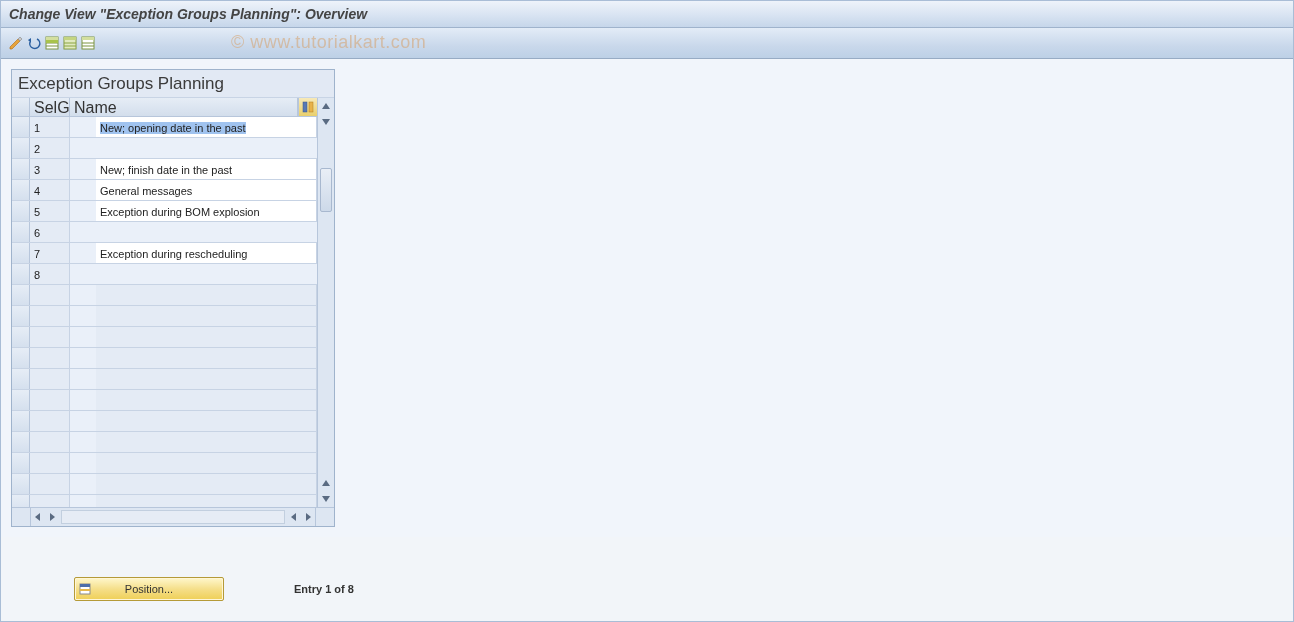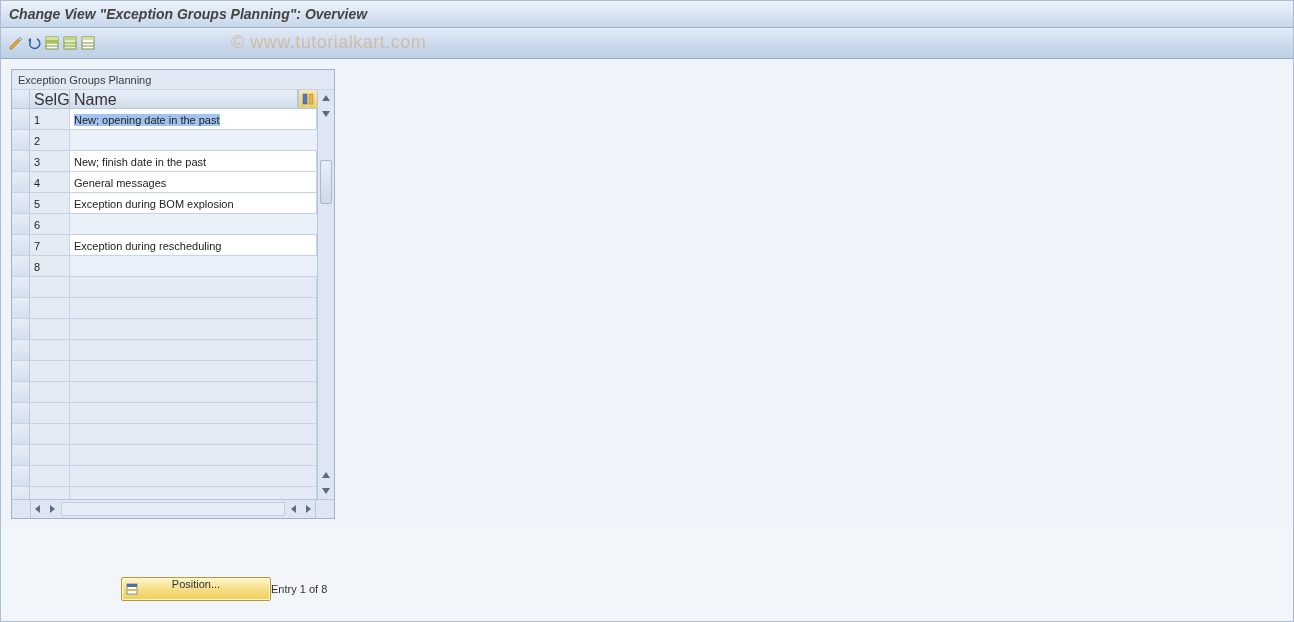--- a/index.html
+++ b/index.html
@@ -73,21 +73,21 @@
 
   
   .panel {
     width: 322px;
     border: 1px solid #9fb3cc;
     background: #eaf0f9;
     box-shadow: inset 0 0 0 1px #fff;
   }
   .panel-title {
     padding: 4px 6px 3px 6px;
-    font-size: 11px;
+    font-size: 17px;
     color: #3b3b3b;
     background: #e2e9f4;
     border-bottom: 1px solid #c8d4e5;
   }
   .grid-wrap {
     display: flex;
     position: relative;
   }
   .grid-main {
     flex: 1;
@@ -138,21 +138,21 @@
     box-sizing: border-box;
     display:flex;
     align-items:center;
   }
   .cell.mark {
     width: 18px;
     background: linear-gradient(#e6edf6,#d5e0ee);
     border-right: 1px solid #b7c6db;
   }
   .cell.sel  { width: 40px; background:#e4ebf5; }
-  .cell.name { flex:1; background:#e4ebf5; }
+  .cell.name { flex:1; background:#e4ebf5;margin-left:26px; }
   .cell.editable { background:#ffffff; }
   .cell.name.selected span {
     background:#a0c3ef;
   }
   .vscroll {
     width: 16px;
     background:#dde6f2;
     border-left:1px solid #b7c6db;
     position:relative;
     display:flex;
@@ -186,41 +186,43 @@
 
   
   .footer {
     position:absolute;
     left:0;right:0;bottom:18px;
     height:28px;
     display:flex;
     align-items:center;
   }
   .pos-btn {
-    margin-left:120px;
+    margin-left:73px;
     width:148px;
     height:22px;
     background:linear-gradient(#fff7cc,#f5df8a 50%,#efcf56);
     border:1px solid #b59a38;
     border-radius:2px;
     display:flex;
-    align-items:flex-start;
+    align-items:center;
     justify-content:center;
     gap:4px;
     font-size:11px;
     color:#333;
     position:relative;
     box-shadow:inset 0 0 0 1px #fff6d8;
   }
   .pos-btn .icn{
     position:absolute;left:4px;top:3px;
   }
   .status-text{
+    margin-left:70px;
     font-size:11px;
     color:#333;
+    font-weight:bold;
   }
 
   .arrow { fill:#5a6b82; }
 </style>
 </head>
 <body>
 
 <div class="app">
 
   <div class="title-bar">

